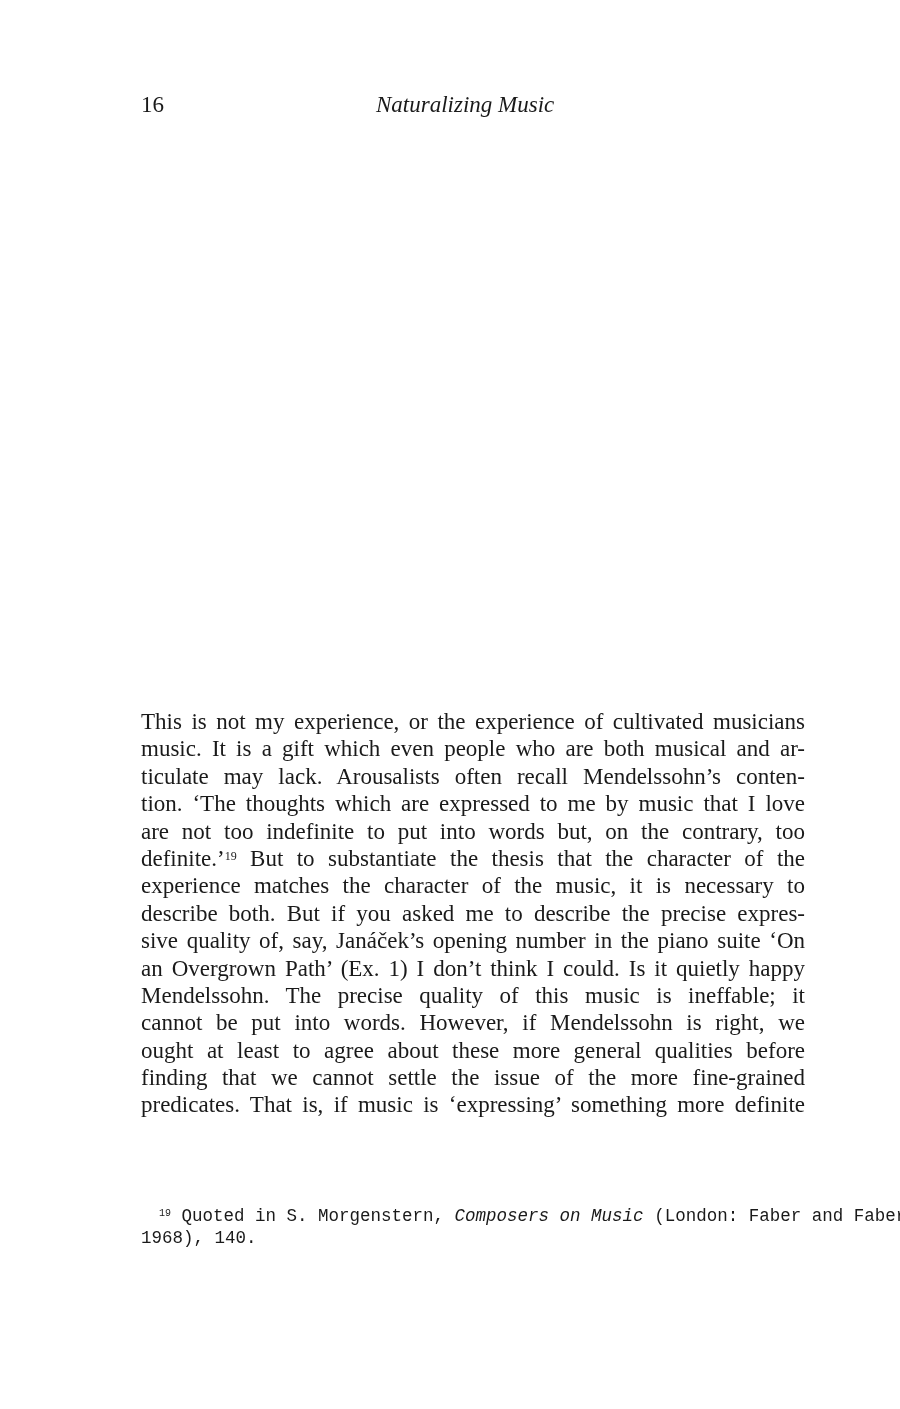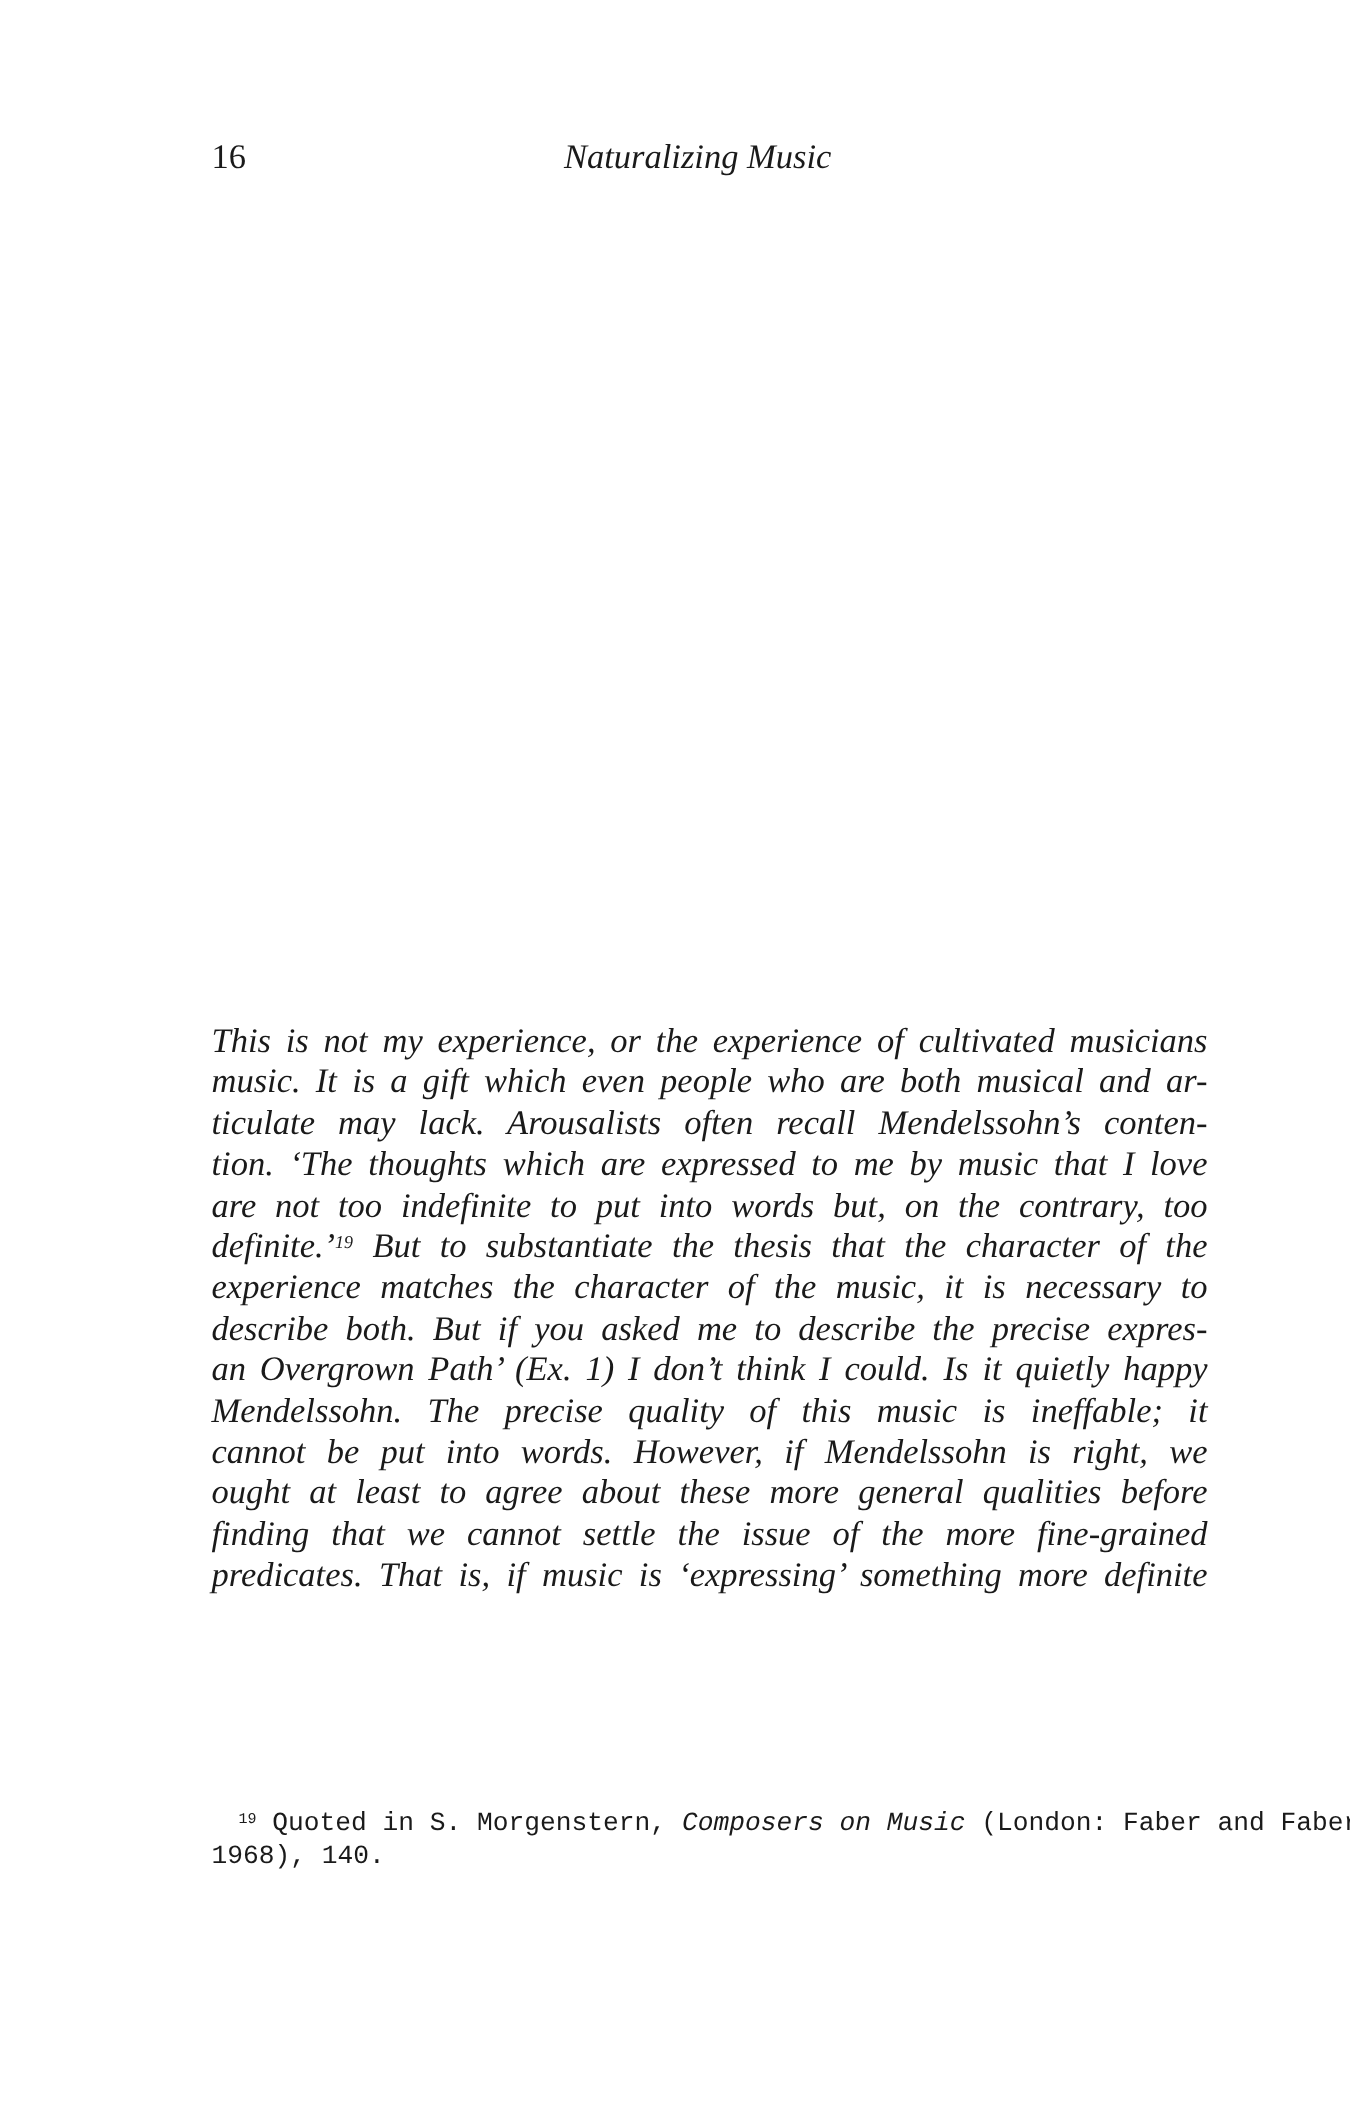--- a/index.html
+++ b/index.html
@@ -1,20 +1,20 @@
 <!DOCTYPE html>
 <html><head>
 <meta charset="utf-8">
 <style>
   html, body { margin: 0; padding: 0; background: #ffffff; }
   body { width: 900px; height: 1409px; position: relative; overflow: hidden;
          font-family: "Liberation Serif", "DejaVu Serif", serif; color: #1a1a1a; }
   .page-number { position: absolute; left: 141px; top: 92px; font-size: 23px; }
   .running-title { position: absolute; left: 376px; top: 92px; font-size: 23px; font-style: italic; }
-  .body-text { position: absolute; left: 141px; top: 680px; width: 664px; font-style: italic; }
+  .body-text { position: absolute; left: 141px; top: 708px; width: 664px; }
   .line { font-size: 23px; line-height: 27.4px; height: 27.4px; white-space: nowrap;
           text-align: justify; text-align-last: justify; }
   .line.last { text-align-last: left; }
   .line.indent { padding-left: 22px; }
   sup { font-size: 12px; vertical-align: top; position: relative; top: -2px; margin-top: 40px; }
   .footnote { position: absolute; left: 141px; top: 1205px; width: 664px; }
   .fn-line { font-size: 17.5px; line-height: 22px; white-space: nowrap;
              text-align: justify; text-align-last: justify; font-family: Liberation Mono, monospace; }
   .fn-line.last { text-align-last: left; }
   .fn-line.indent { padding-left: 18px; }
@@ -30,20 +30,21 @@
 
   <div class="body-text">
     <div class="line">This is not my experience, or the experience of cultivated musicians</div>
     <div class="line">music. It is a gift which even people who are both musical and ar-</div>
     <div class="line">ticulate may lack. Arousalists often recall Mendelssohn’s conten-</div>
     <div class="line">tion. ‘The thoughts which are expressed to me by music that I love</div>
     <div class="line">are not too indefinite to put into words but, on the contrary, too</div>
     <div class="line"><span>definite.’</span><sup>19</sup> <span>But to substantiate the thesis that the character of the</span></div>
     <div class="line">experience matches the character of the music, it is necessary to</div>
     <div class="line">describe both. But if you asked me to describe the precise expres-</div>
+    <div class="line">sive quality of, say, Janáček’s opening number in the piano suite ‘On</div>
     <div class="line">an Overgrown Path’ (Ex. 1) I don’t think I could. Is it quietly happy</div>
     <div class="line">Mendelssohn. The precise quality of this music is ineffable; it</div>
     <div class="line">cannot be put into words. However, if Mendelssohn is right, we</div>
     <div class="line">ought at least to agree about these more general qualities before</div>
     <div class="line">finding that we cannot settle the issue of the more fine-grained</div>
     <div class="line">predicates. That is, if music is ‘expressing’ something more definite</div>
   </div>
 
   <div class="footnote">
     <div class="fn-line indent"><sup>19</sup> <span>Quoted in S. Morgenstern,</span> <i>Composers on Music</i> <span>(London: Faber and Faber,</span></div>

